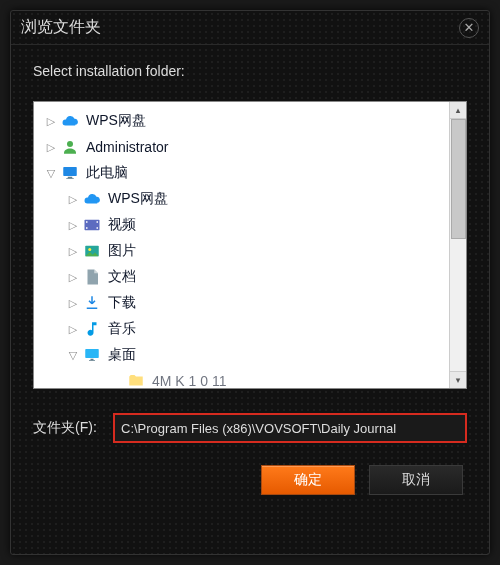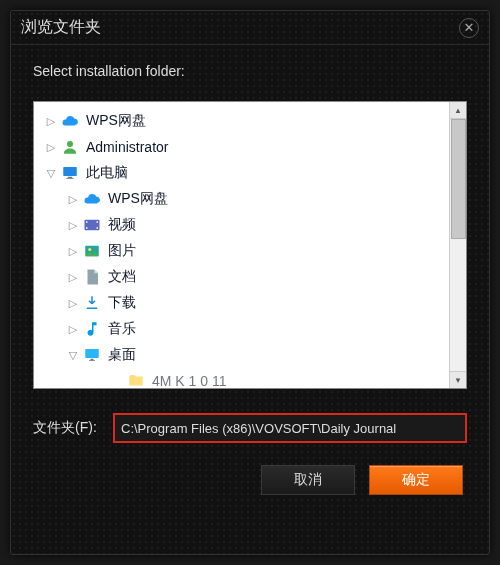--- a/index.html
+++ b/index.html
@@ -236,22 +236,22 @@
     </div>
 
     <div class="path-row">
       <div class="path-label">文件夹(F):</div>
       <div class="path-box">
         <span>C:\Program Files (x86)\VOVSOFT\Daily Journal</span>
       </div>
     </div>
 
     <div class="buttons">
+      <div class="btn btn-ok">
+        <span>确定</span>
+      </div>
       <div class="btn btn-cancel">
         <span>取消</span>
       </div>
-      <div class="btn btn-ok">
-        <span>确定</span>
-      </div>
     </div>
 
   </div>
 </div>
 
 </body></html>

